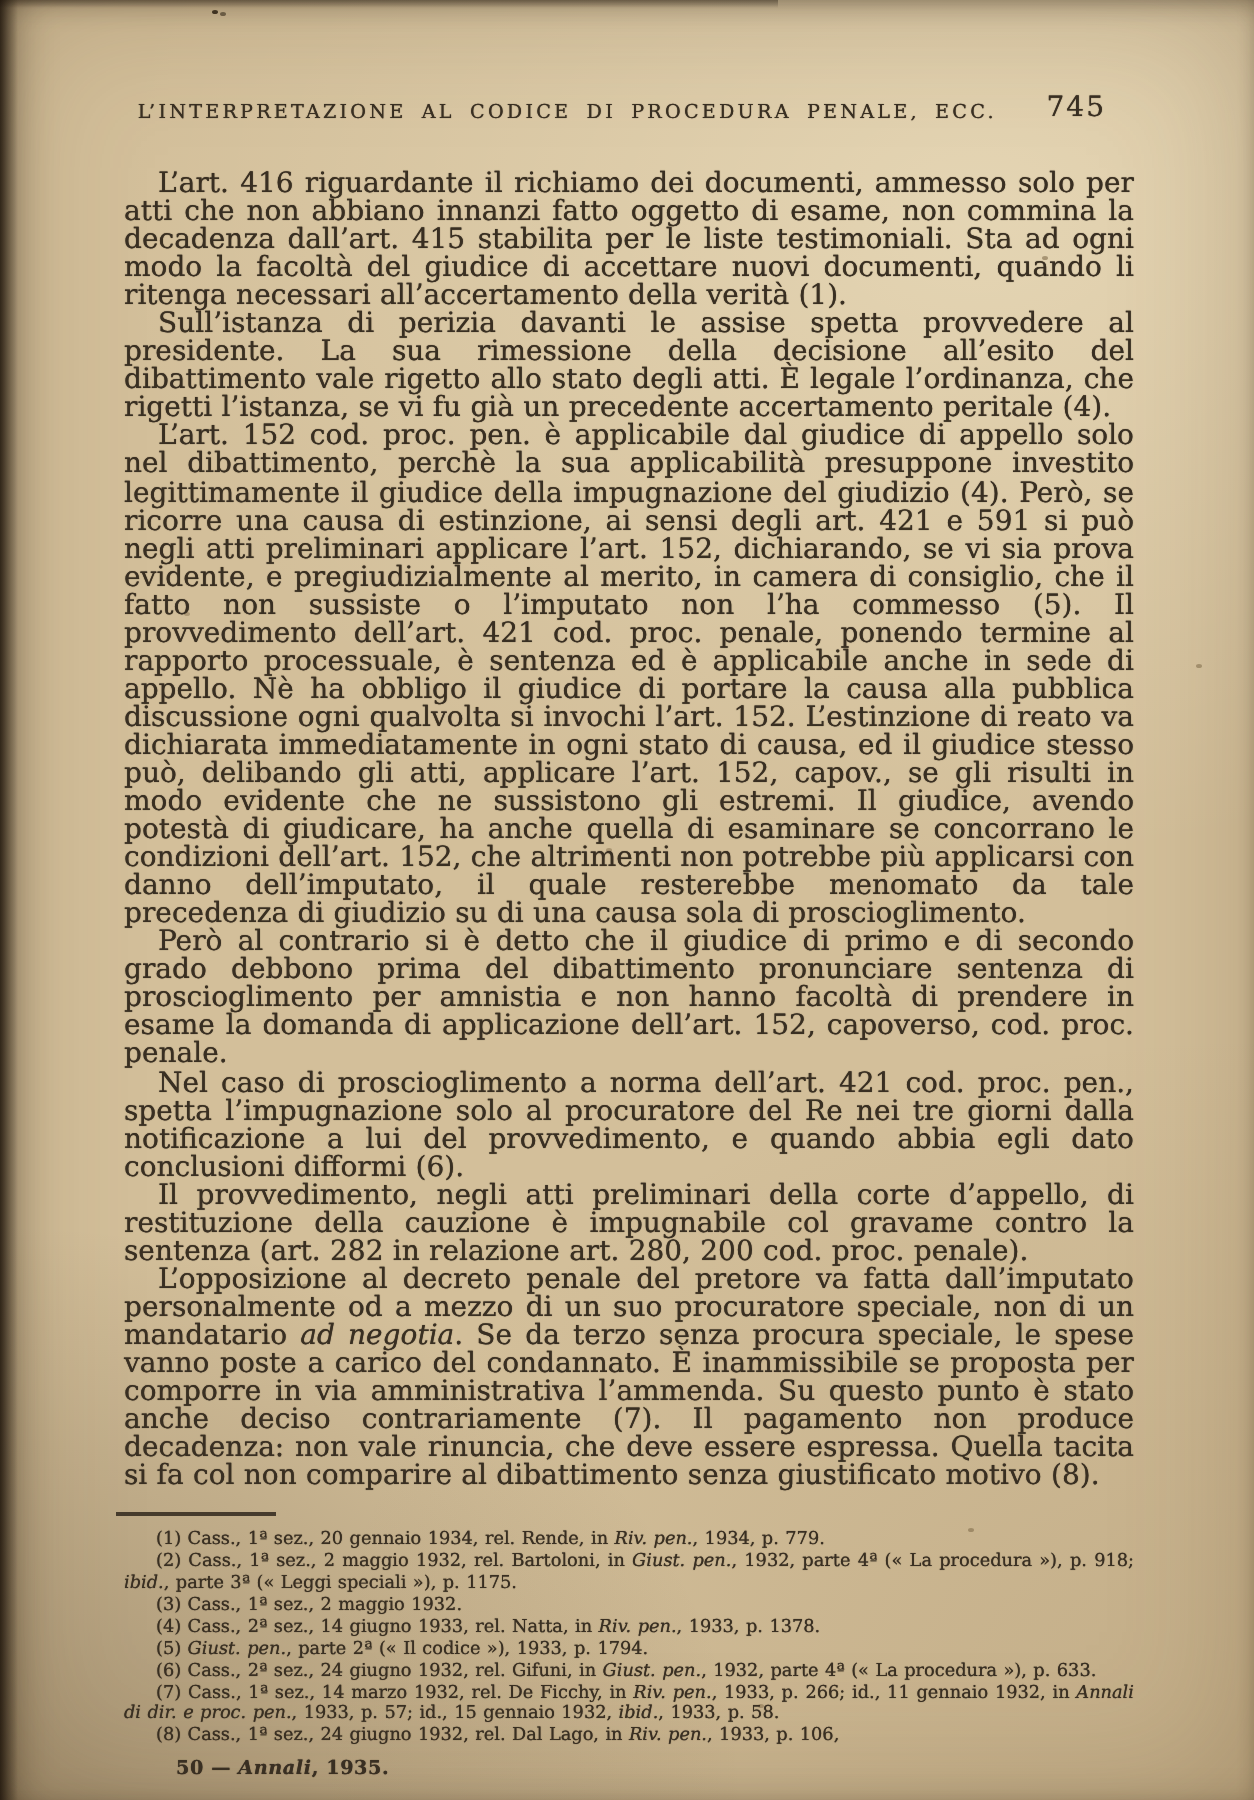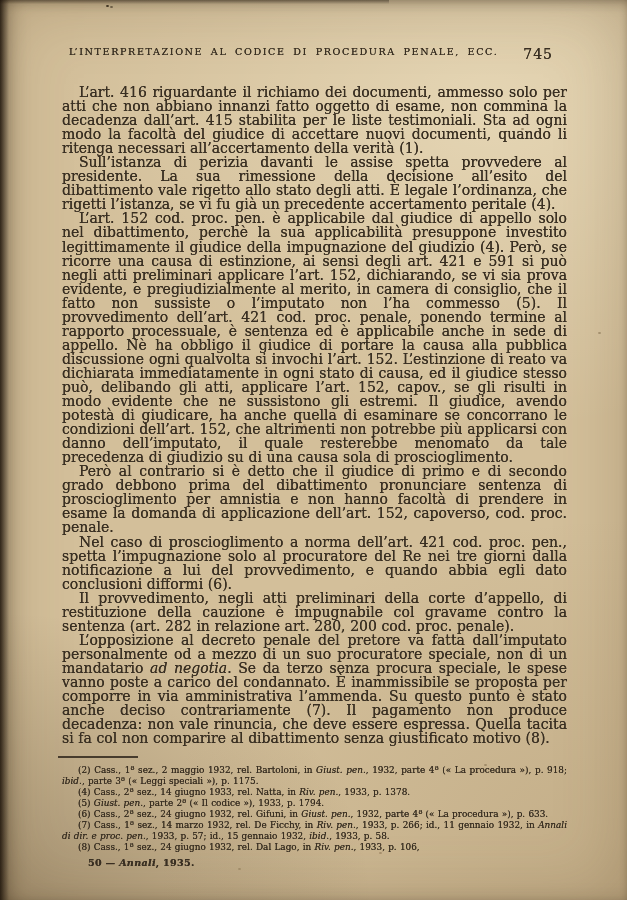--- a/index.html
+++ b/index.html
@@ -48,21 +48,21 @@
       151px 642px 0 0 rgba(96,74,42,0.35),
       484px 764px 0 0 rgba(96,74,42,0.40),
       379px 852px 0 0 rgba(96,74,42,0.35),
       238px 868px 0 0 rgba(96,74,42,0.30);
   }
   .content {
     position: absolute; top: 46px; left: 62px; right: 60px;
     text-shadow: 0 0 0.45px currentColor; 
   }
   .running-header {
-    display: flex; align-items: flex-start;
+    display: flex; align-items: flex-end;
     margin-bottom: 23px;
   }
   .running-title {
     flex: 1;
     text-align: center;
     font-size: 9.6px;
     letter-spacing: 1.6px;
     word-spacing: 3px;
     white-space: nowrap;
   }
@@ -124,21 +124,23 @@
         <p>L’art. 152 cod. proc. pen. è applicabile dal giudice di appello solo nel dibattimento, perchè la sua applicabilità presuppone investito legittimamente il giudice della impugnazione del giudizio (4). Però, se ricorre una causa di estinzione, ai sensi degli art. 421 e 591 si può negli atti preliminari applicare l’art. 152, dichiarando, se vi sia prova evidente, e pregiudizialmente al merito, in camera di consiglio, che il fatto non sussiste o l’imputato non l’ha commesso (5). Il provvedimento dell’art. 421 cod. proc. penale, ponendo termine al rapporto processuale, è sentenza ed è applicabile anche in sede di appello. Nè ha obbligo il giudice di portare la causa alla pubblica discussione ogni qualvolta si invochi l’art. 152. L’estinzione di reato va dichiarata immediatamente in ogni stato di causa, ed il giudice stesso può, delibando gli atti, applicare l’art. 152, capov., se gli risulti in modo evidente che ne sussistono gli estremi. Il giudice, avendo potestà di giudicare, ha anche quella di esaminare se concorrano le condizioni dell’art. 152, che altrimenti non potrebbe più applicarsi con danno dell’imputato, il quale resterebbe menomato da tale precedenza di giudizio su di una causa sola di proscioglimento.</p>
         <p>Però al contrario si è detto che il giudice di primo e di secondo grado debbono prima del dibattimento pronunciare sentenza di proscioglimento per amnistia e non hanno facoltà di prendere in esame la domanda di applicazione dell’art. 152, capoverso, cod. proc. penale.</p>
         <p>Nel caso di proscioglimento a norma dell’art. 421 cod. proc. pen., spetta l’impugnazione solo al procuratore del Re nei tre giorni dalla notificazione a lui del provvedimento, e quando abbia egli dato conclusioni difformi (6).</p>
         <p>Il provvedimento, negli atti preliminari della corte d’appello, di restituzione della cauzione è impugnabile col gravame contro la sentenza (art. 282 in relazione art. 280, 200 cod. proc. penale).</p>
         <p>L’opposizione al decreto penale del pretore va fatta dall’imputato personalmente od a mezzo di un suo procuratore speciale, non di un mandatario <i>ad negotia</i>. Se da terzo senza procura speciale, le spese vanno poste a carico del condannato. È inammissibile se proposta per comporre in via amministrativa l’ammenda. Su questo punto è stato anche deciso contrariamente (7). Il pagamento non produce decadenza: non vale rinuncia, che deve essere espressa. Quella tacita si fa col non comparire al dibattimento senza giustificato motivo (8).</p>
       </div>
 
     <div class="footnote-sep"></div>
 
     <div class="footnotes">
+        <p>(1) Cass., 1ª sez., 20 gennaio 1934, rel. Rende, in <i>Riv. pen.</i>, 1934, p. 779.</p>
         <p>(2) Cass., 1ª sez., 2 maggio 1932, rel. Bartoloni, in <i>Giust. pen.</i>, 1932, parte 4ª (« La procedura »), p. 918; <i>ibid.</i>, parte 3ª (« Leggi speciali »), p. 1175.</p>
+        <p>(3) Cass., 1ª sez., 2 maggio 1932.</p>
         <p>(4) Cass., 2ª sez., 14 giugno 1933, rel. Natta, in <i>Riv. pen.</i>, 1933, p. 1378.</p>
         <p>(5) <i>Giust. pen.</i>, parte 2ª (« Il codice »), 1933, p. 1794.</p>
         <p>(6) Cass., 2ª sez., 24 giugno 1932, rel. Gifuni, in <i>Giust. pen.</i>, 1932, parte 4ª (« La procedura »), p. 633.</p>
         <p>(7) Cass., 1ª sez., 14 marzo 1932, rel. De Ficchy, in <i>Riv. pen.</i>, 1933, p. 266; id., 11 gennaio 1932, in <i>Annali di dir. e proc. pen.</i>, 1933, p. 57; id., 15 gennaio 1932, <i>ibid.</i>, 1933, p. 58.</p>
         <p>(8) Cass., 1ª sez., 24 giugno 1932, rel. Dal Lago, in <i>Riv. pen.</i>, 1933, p. 106,</p>
       </div>
 
     <div class="signature">50 — <i>Annali</i>, 1935.</div>
 
   </div>

